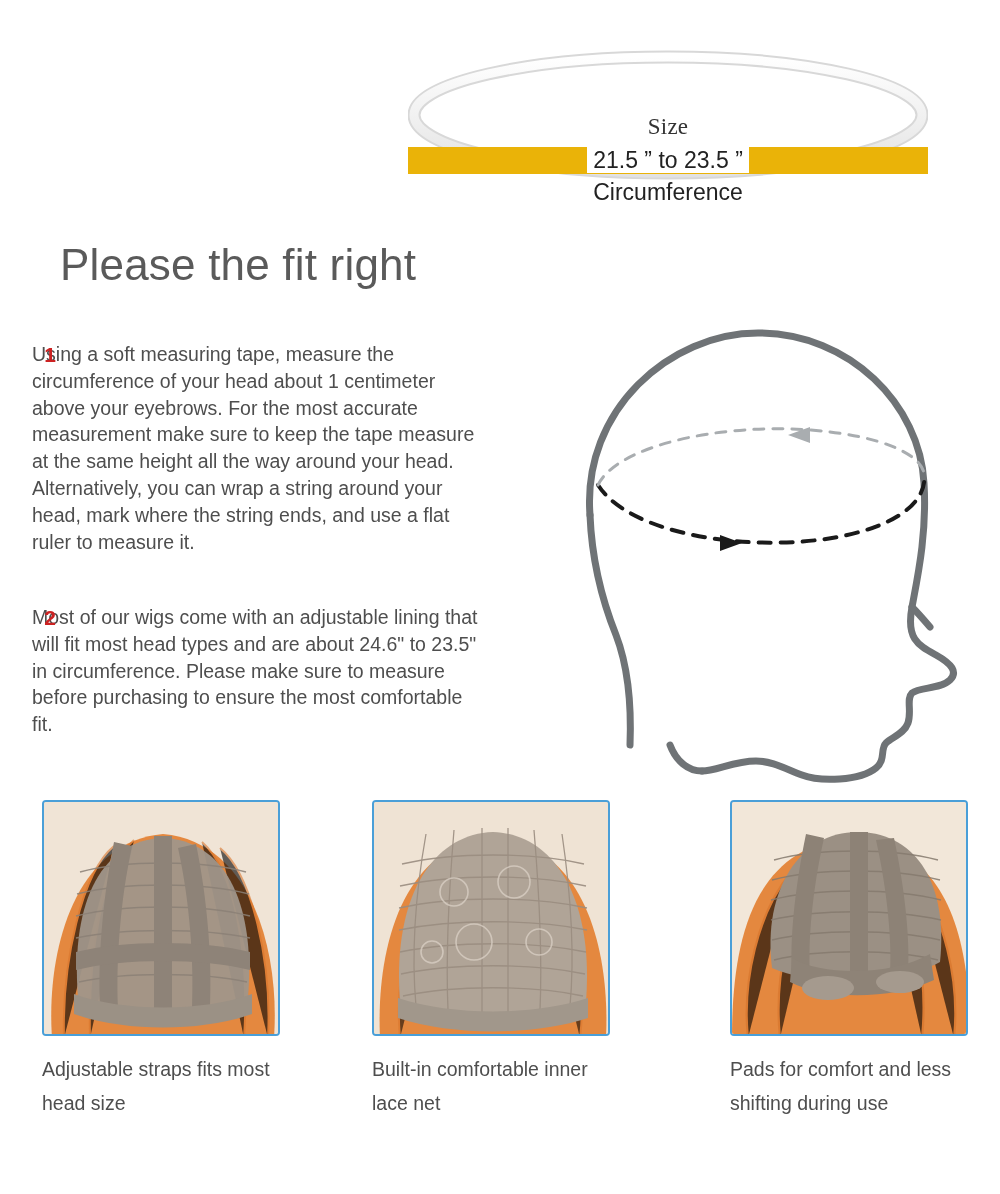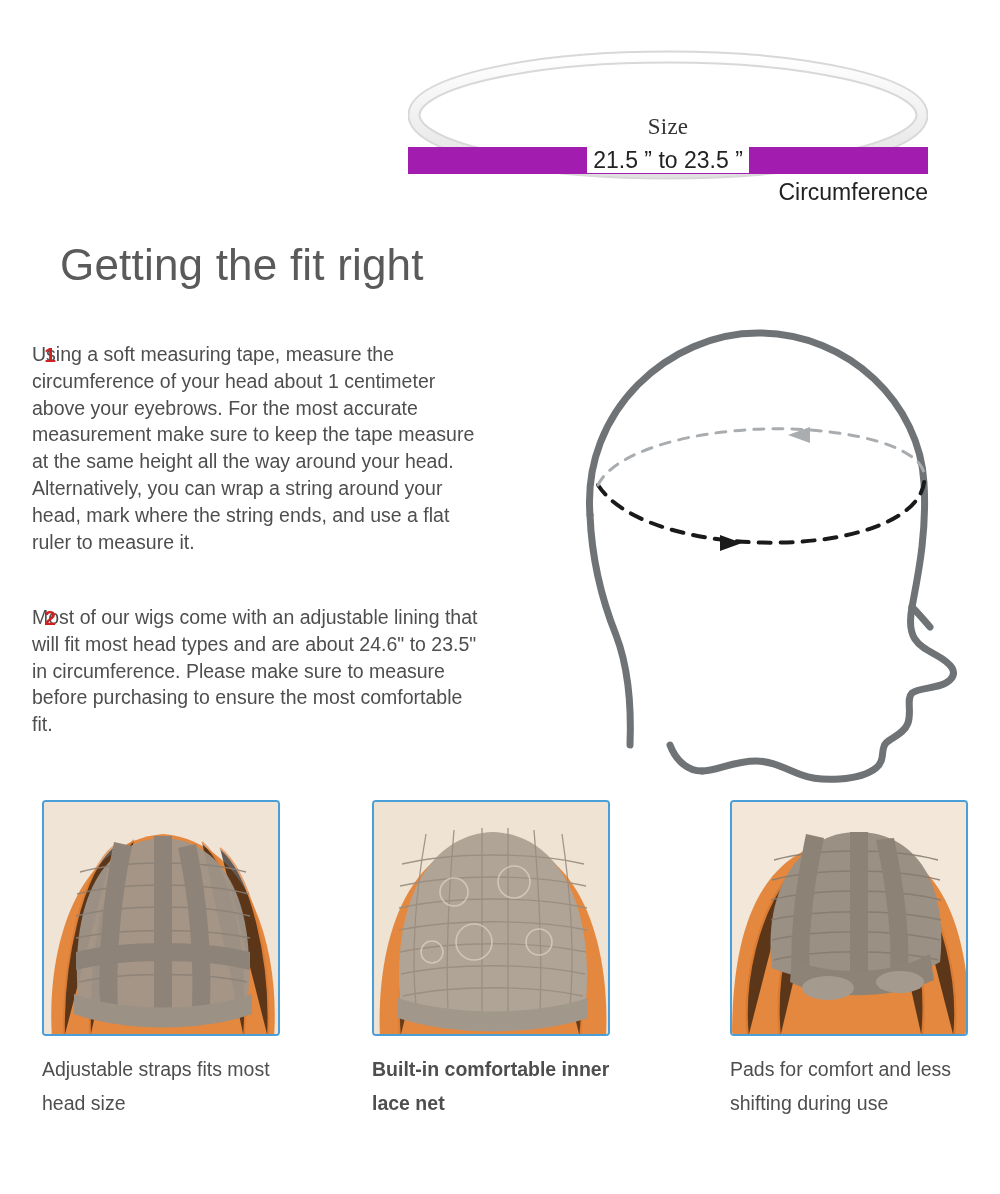--- a/index.html
+++ b/index.html
@@ -43,30 +43,30 @@
     font-family: Liberation Serif, serif;
   }
   .size-value {
     position: absolute;
     left: 0;
     top: 97px;
     width: 520px;
     text-align: center;
     font-size: 23px;
     color: #222;
-    background: #a21caf;
+    background: #eab308;
     display: block;
   }
   .size-value span { background: #fff; padding: 0 6px; }
   .size-circ {
     position: absolute;
     left: 0;
     top: 129px;
     width: 520px;
-    text-align: right;
+    text-align: center;
     font-size: 23px;
     color: #222;
   }
   .arrow-line {
     position: absolute;
     left: 12px;
     top: 118px;
     width: 498px;
     height: 2px;
   }
@@ -121,21 +121,21 @@
     left: 0;
     top: 800px;
     width: 816px;
     height: 380px;
   }
   .card {
     position: absolute;
     width: 240px;
   }
   .card-1 { left: 42px; }
-  .card-2 { left: 372px; font-weight: bold; }
+  .card-2 { left: 372px; }
   .card-3 { left: 690px; padding-left: 40px; }
 
   .photo {
     width: 238px;
     height: 236px;
     border: 2px solid #4a9fd8;
     border-radius: 4px;
     box-sizing: border-box;
     overflow: hidden;
     position: relative;
@@ -168,21 +168,21 @@
     <line x1="14" y1="10" x2="484" y2="10" stroke="#111111" stroke-width="3"></line>
     <polygon points="0,10 18,2 18,18" fill="#111111"></polygon>
     <polygon points="498,10 480,2 480,18" fill="#111111"></polygon>
   </svg>
 
   <div class="size-label">Size</div>
   <div class="size-value"><span>21.5 ” to 23.5 ”</span></div>
   <div class="size-circ">Circumference</div>
 </div>
 
-<h1 class="heading">Getting the fit right</h1>
+<h1 class="heading">Please the fit right</h1>
 
 <div class="step step-1">
   <div class="step-num">1</div>
   <div class="step-text">Using a soft measuring tape, measure the circumference of your head about 1 centimeter above your eyebrows. For the most accurate measurement make sure to keep the tape measure at the same height all the way around your head. Alternatively, you can wrap a string around your head, mark where the string ends, and use a flat ruler to measure it.</div>
 </div>
 
 <div class="step step-2">
   <div class="step-num">2</div>
   <div class="step-text">Most of our wigs come with an adjustable lining that will fit most head types and are about 24.6" to 23.5" in circumference. Please make sure to measure before purchasing to ensure the most comfortable fit.</div>
 </div>

